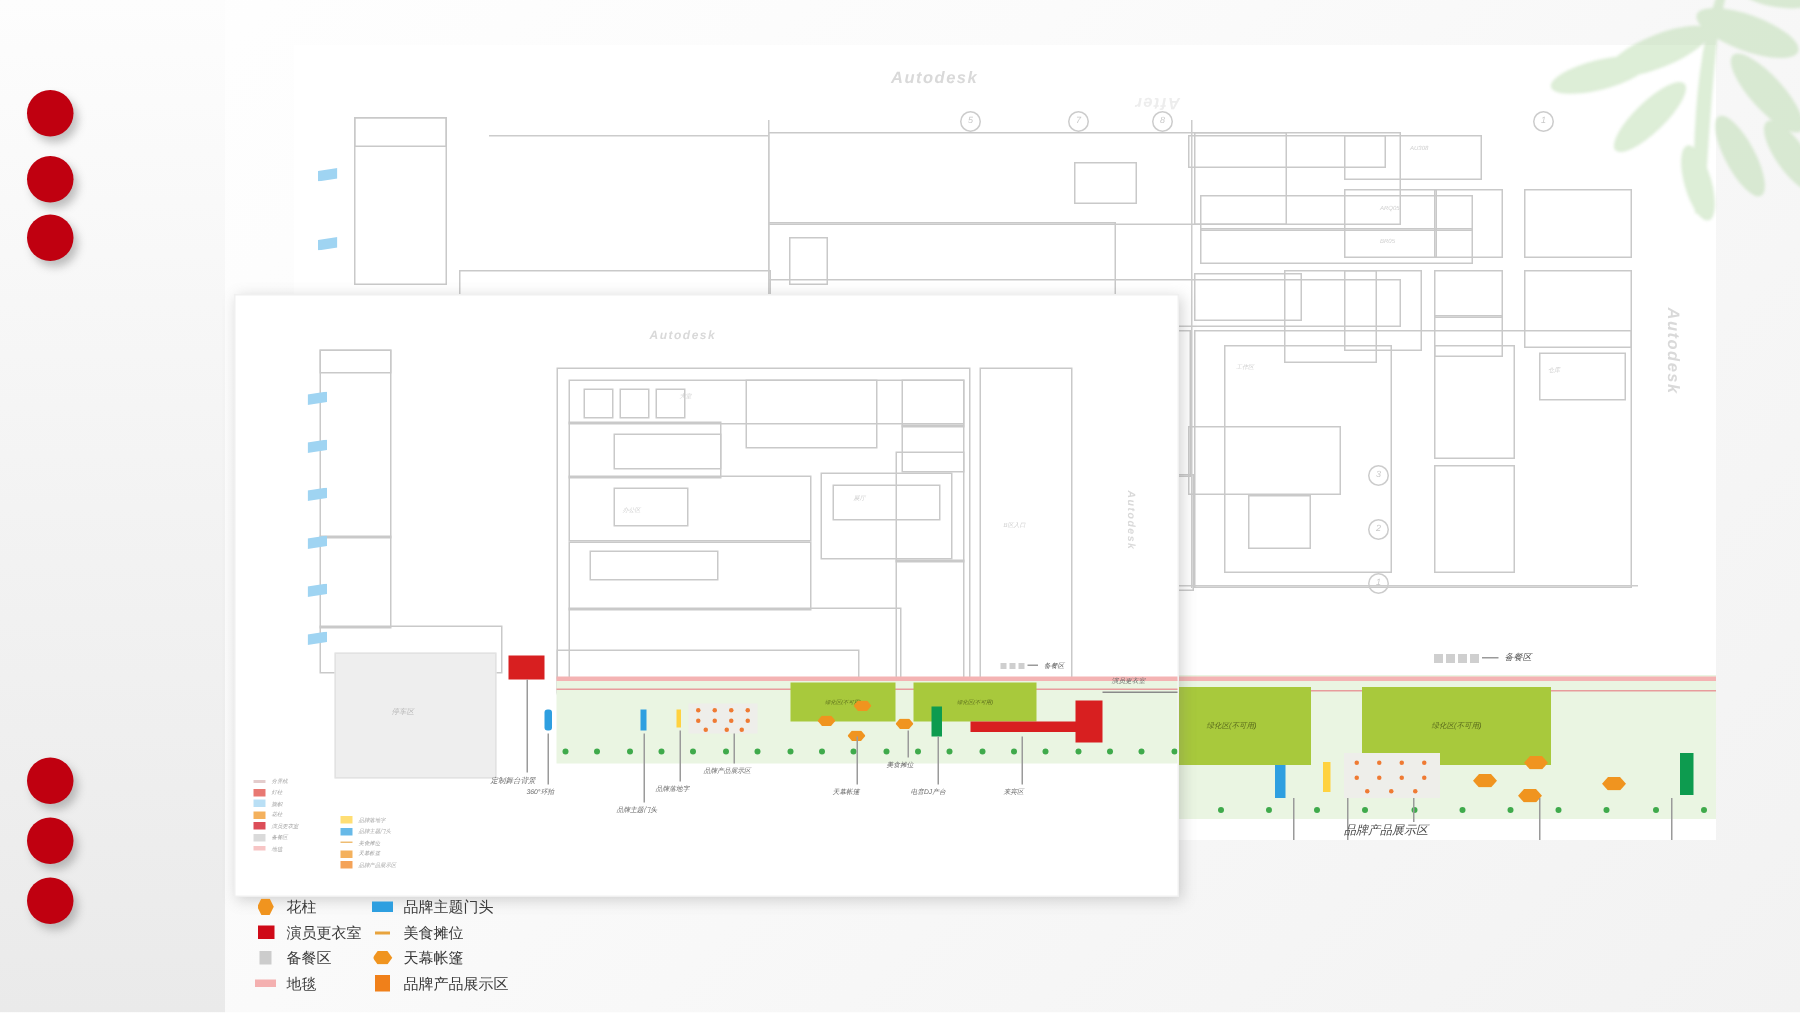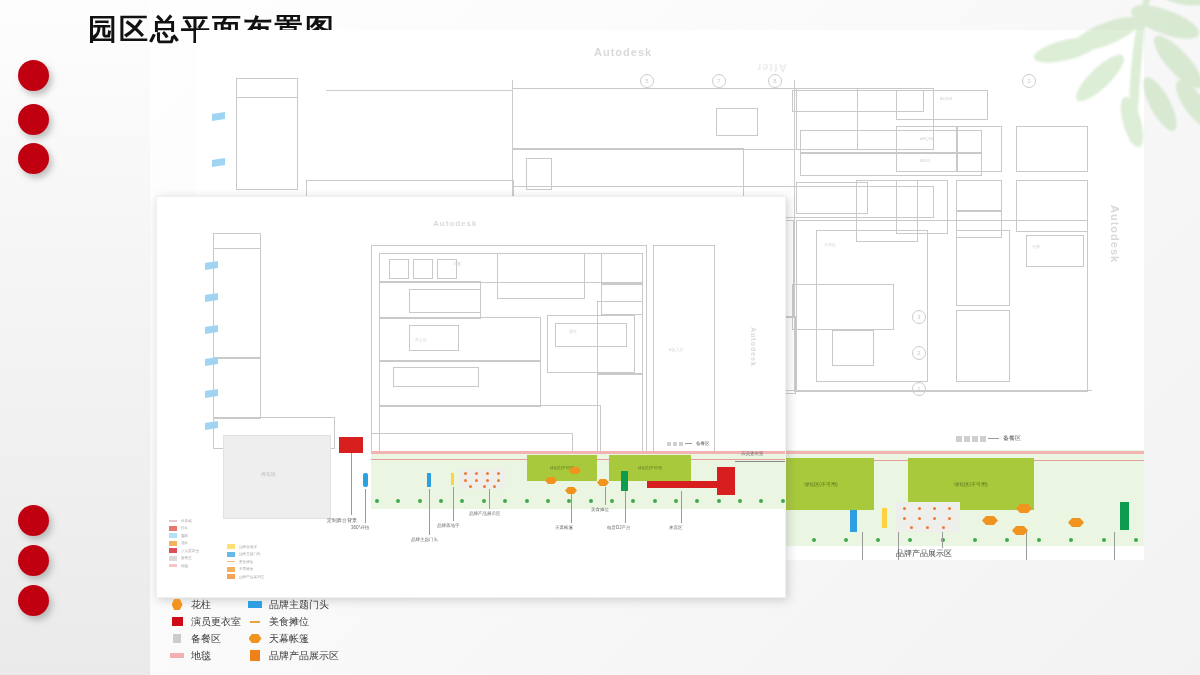--- a/index.html
+++ b/index.html
@@ -31,21 +31,21 @@
   .dot{
     position:absolute;width:31px;height:31px;border-radius:50%;
     background:#c00010;
     box-shadow:3px 4px 6px rgba(120,120,120,.45);
   }
   
   .leaves{position:absolute;right:-10px;top:-18px;width:230px;height:165px;
     opacity:.55;filter:blur(1.2px);pointer-events:none;}
   
   .plan{
-    position:absolute;background:#ffffff;overflow:hidden;
+    position:absolute;background:#ffffff;overflow:hidden;font-style:italic;
   }
   .plan.back{
     left:196px;top:30px;width:948px;height:530px;
     box-shadow:0 0 0 0 rgba(0,0,0,0);
   }
   .plan.front{
     left:156px;top:196px;width:628px;height:400px;
     box-shadow:2px 2px 9px rgba(110,110,110,.30);
     border:1px solid #f0f0f0;
   }
@@ -122,21 +122,20 @@
   .mcol.a{left:0;}
   .mcol.b{left:58px;}
 </style>
 </head>
 <body>
 
 <div id="slide">
 
   <div class="left-band"></div>
 
-  <div class="title">园区总平面布置图</div>
 
   <div class="dot" style="left:18px;top:60px;"></div>
   <div class="dot" style="left:18px;top:104px;"></div>
   <div class="dot" style="left:18px;top:143px;"></div>
   <div class="dot" style="left:18px;top:505px;"></div>
   <div class="dot" style="left:18px;top:545px;"></div>
   <div class="dot" style="left:18px;top:585px;"></div>
 
   <div class="plan back">
     <div class="wm" style="left:398px;top:16px;">Autodesk</div>

